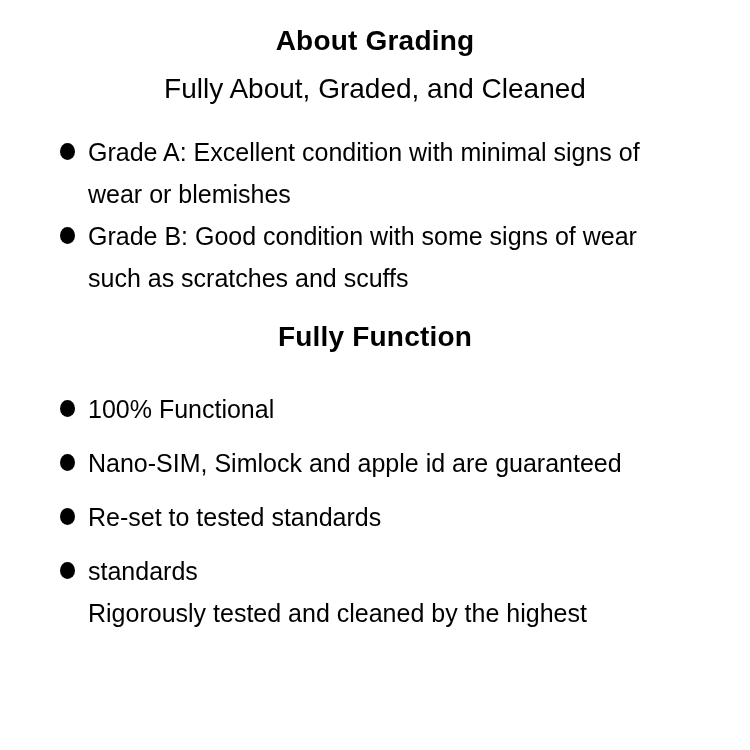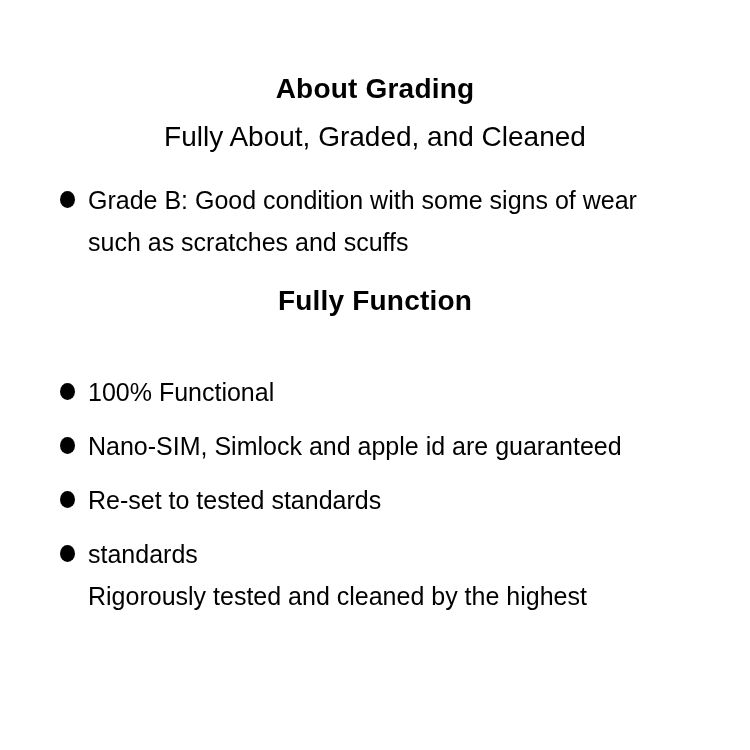--- a/index.html
+++ b/index.html
@@ -21,21 +21,21 @@
   }
   .section-title {
     margin: 0;
     font-size: 28px;
     font-weight: bold;
     line-height: 34px;
     text-align: center;
     letter-spacing: 0.2px;
   }
   .title-grading {
-    margin-top: 72px;
+    margin-top: 24px;
   }
   .subtitle {
     margin: 14px 0 0 0;
     font-size: 28px;
     font-weight: normal;
     line-height: 34px;
     text-align: center;
   }
   .title-function {
     margin-top: 21px;
@@ -44,21 +44,21 @@
     list-style: none;
     margin: 0;
     padding: 0;
     font-size: 25px;
     line-height: 42px;
   }
   ul.list-grading {
     margin-top: 25px;
   }
   ul.list-function {
-    margin-top: 53px;
+    margin-top: 34px;
   }
   ul.list-function > li + li {
     margin-top: 12px;
   }
   li.bullet-item {
     position: relative;
     padding-left: 88px;
     padding-right: 40px;
   }
   .bullet {
@@ -79,20 +79,25 @@
 
 <div class="page">
 
   <h1 class="section-title title-grading">About Grading</h1>
 
   <p class="subtitle">Fully About, Graded, and Cleaned</p>
 
   <ul class="bullet-list list-grading">
     <li class="bullet-item">
       <span class="bullet"></span>
+      <div class="line">Grade A: Excellent condition with minimal signs of</div>
+      <div class="line">wear or blemishes</div>
+    </li>
+    <li class="bullet-item">
+      <span class="bullet"></span>
       <div class="line">Grade B: Good condition with some signs of wear</div>
       <div class="line">such as scratches and scuffs</div>
     </li>
   </ul>
 
   <h2 class="section-title title-function">Fully Function</h2>
 
   <ul class="bullet-list list-function">
     <li class="bullet-item">
       <span class="bullet"></span>

